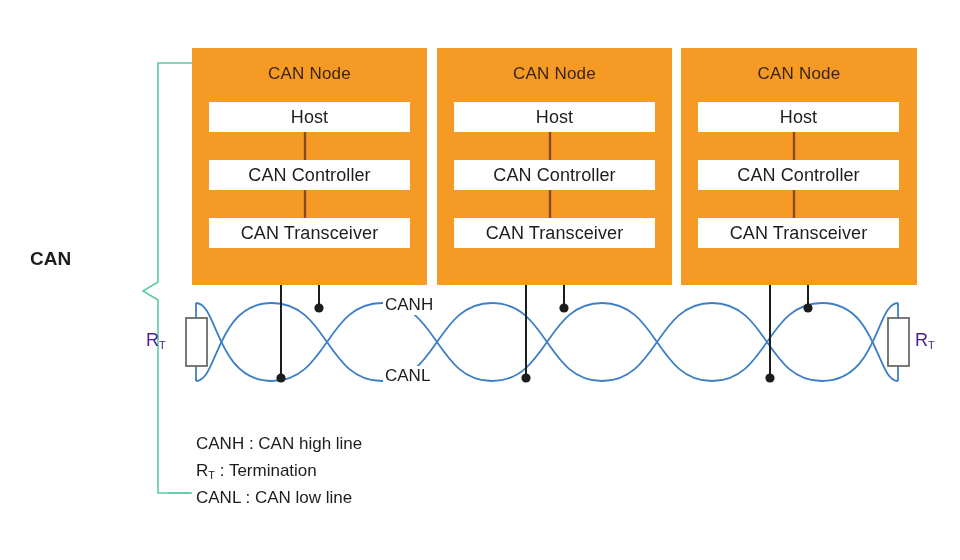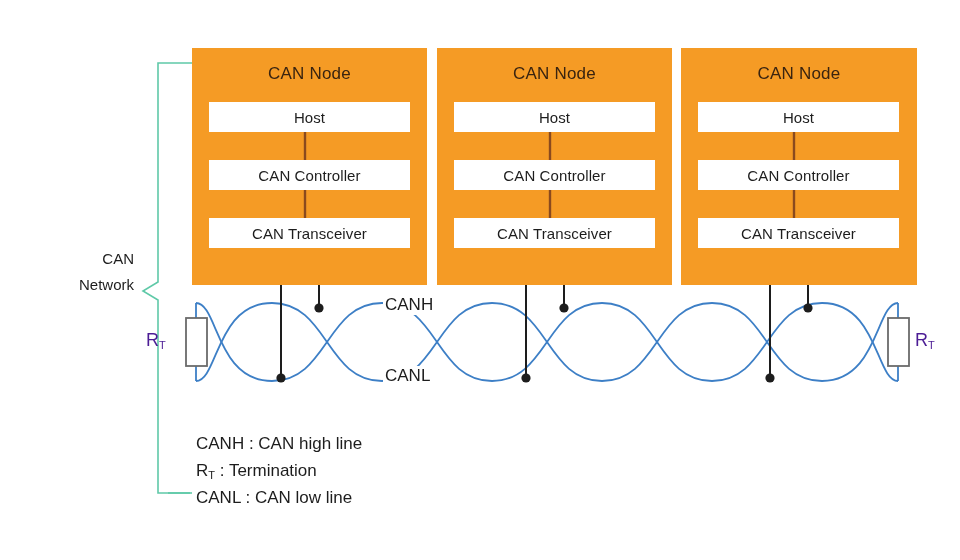--- a/index.html
+++ b/index.html
@@ -40,33 +40,34 @@
     font-size: 17px;
     color: #3a2410;
     letter-spacing: .2px;
   }
   .inner-box {
     position: absolute;
     background: #ffffff;
     display: flex;
     align-items: center;
     justify-content: center;
-    font-size: 15px;
+    font-size: 18px;
     color: #1d1d1d;
     letter-spacing: .1px;
   }
   .net-label {
     position: absolute;
     left: 30px;
     top: 246px;
     width: 104px;
-    text-align: right;
-    font-size: 15px;
+    text-align: left;
+    font-size: 19px;
     color: #1d1d1d;
     line-height: 26px;
+    font-weight: bold;
   }
   .rt-label {
     position: absolute;
     font-size: 18px;
     color: #4c1d95;
   }
   .rt-label sub {
     font-size: 11px;
     vertical-align: baseline;
     position: relative;
@@ -189,21 +190,20 @@
     <line x1="305" y1="132" x2="305" y2="160" stroke="#8A4A1E" stroke-width="2.4"></line>
     <line x1="305" y1="190" x2="305" y2="218" stroke="#8A4A1E" stroke-width="2.4"></line>
     <line x1="550" y1="132" x2="550" y2="160" stroke="#8A4A1E" stroke-width="2.4"></line>
     <line x1="550" y1="190" x2="550" y2="218" stroke="#8A4A1E" stroke-width="2.4"></line>
     <line x1="794" y1="132" x2="794" y2="160" stroke="#8A4A1E" stroke-width="2.4"></line>
     <line x1="794" y1="190" x2="794" y2="218" stroke="#8A4A1E" stroke-width="2.4"></line>
   </svg>
 
   <div class="net-label">
     <div>CAN</div>
-    <div>Network</div>
   </div>
 
   <div class="rt-label" style="left:146px; top:330px;">
     <span>R</span><sub>T</sub>
   </div>
 
   <div class="rt-label" style="left:915px; top:330px;">
     <span>R</span><sub>T</sub>
   </div>
 

